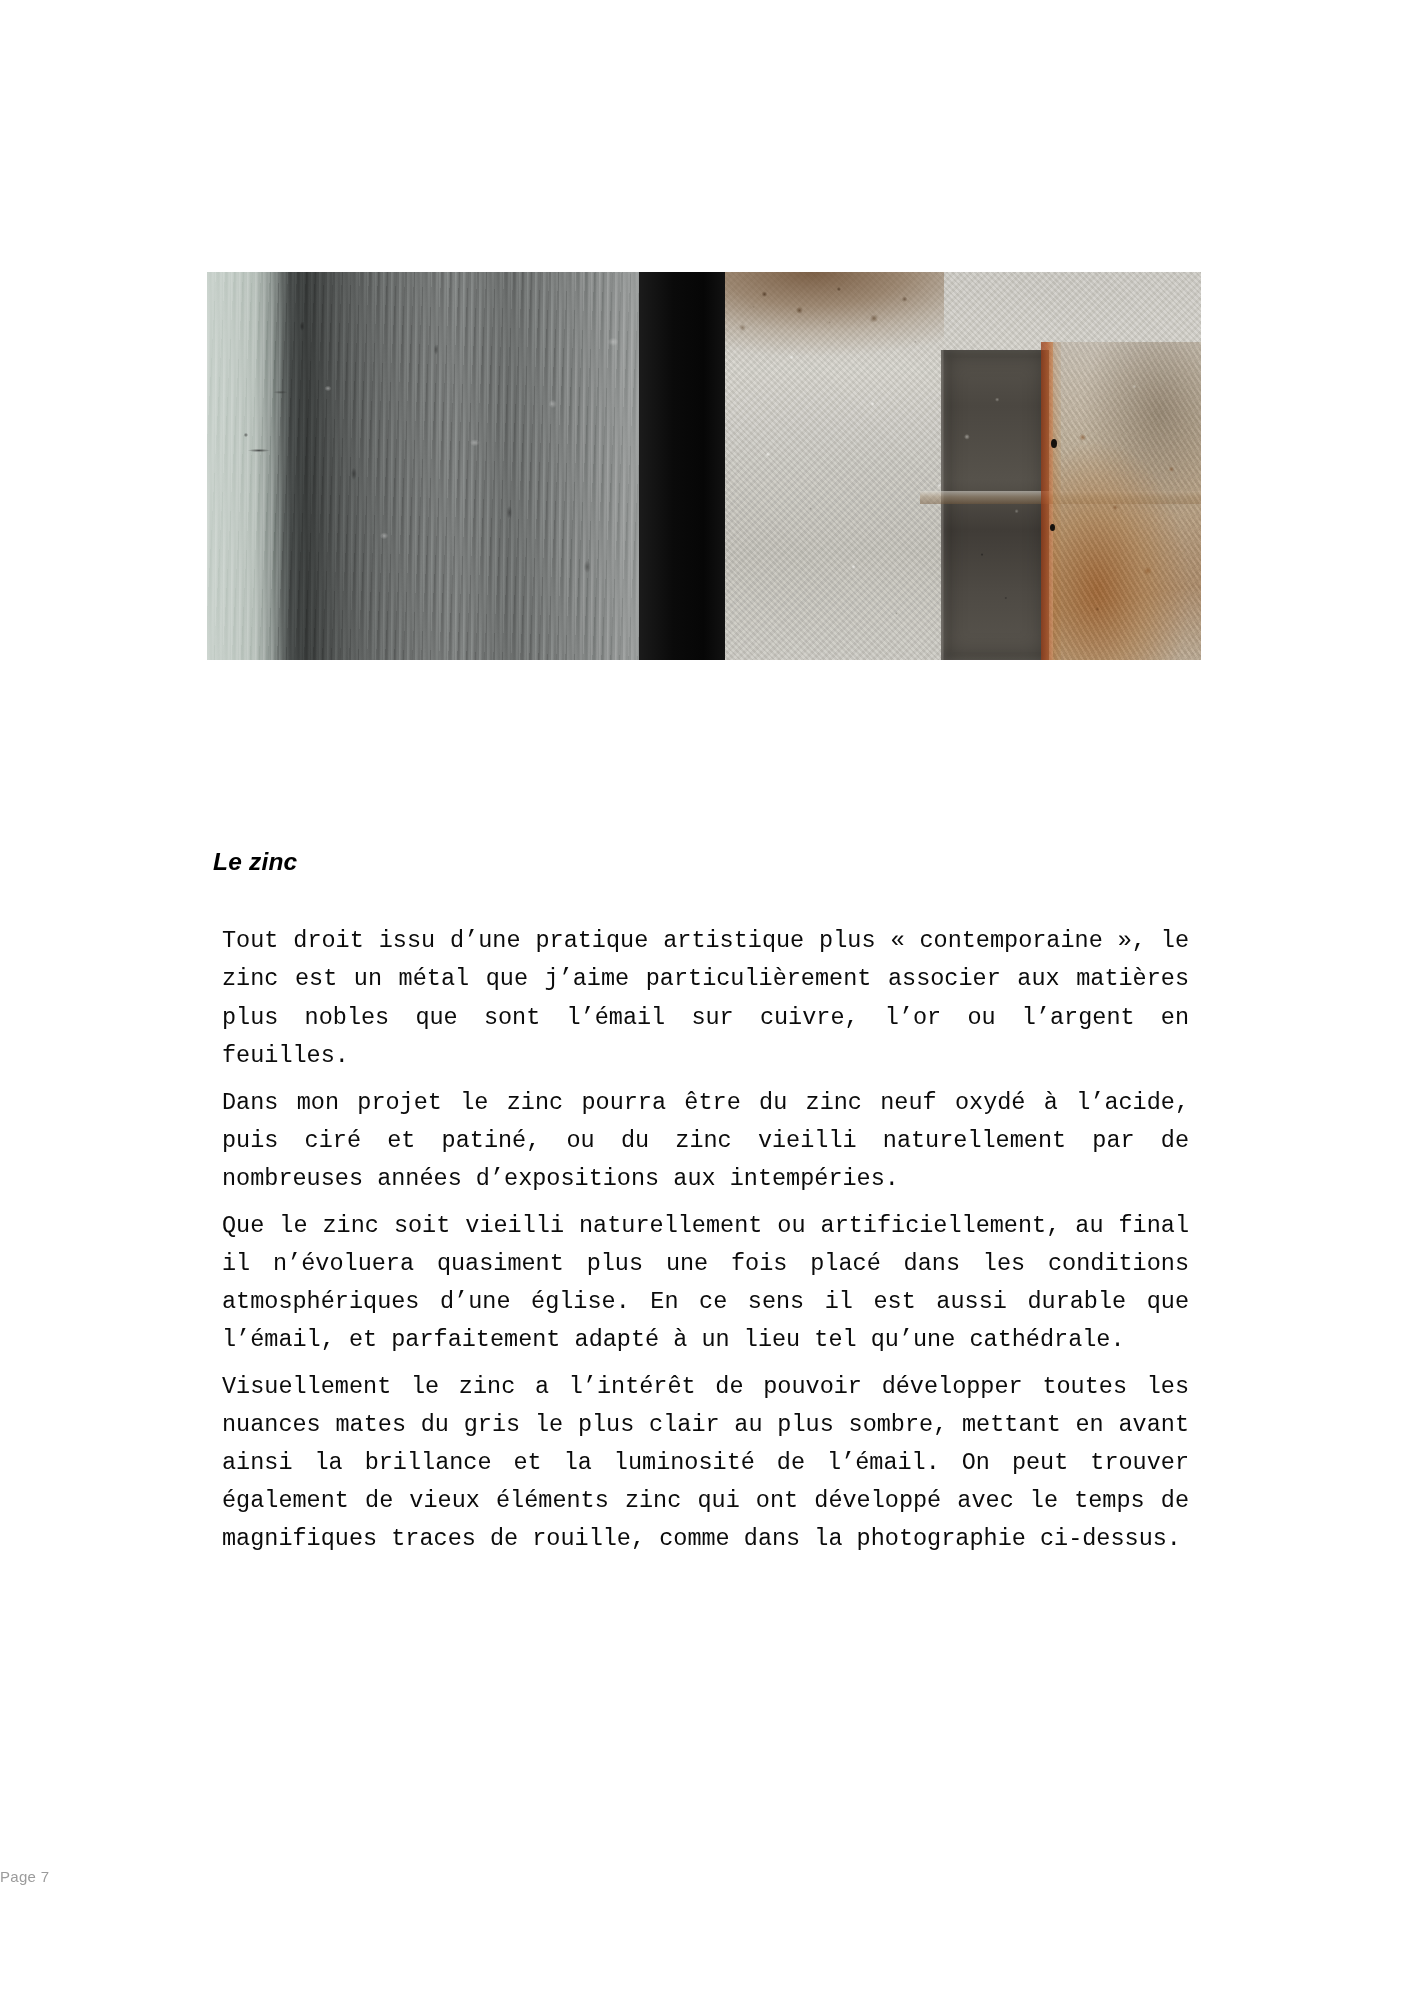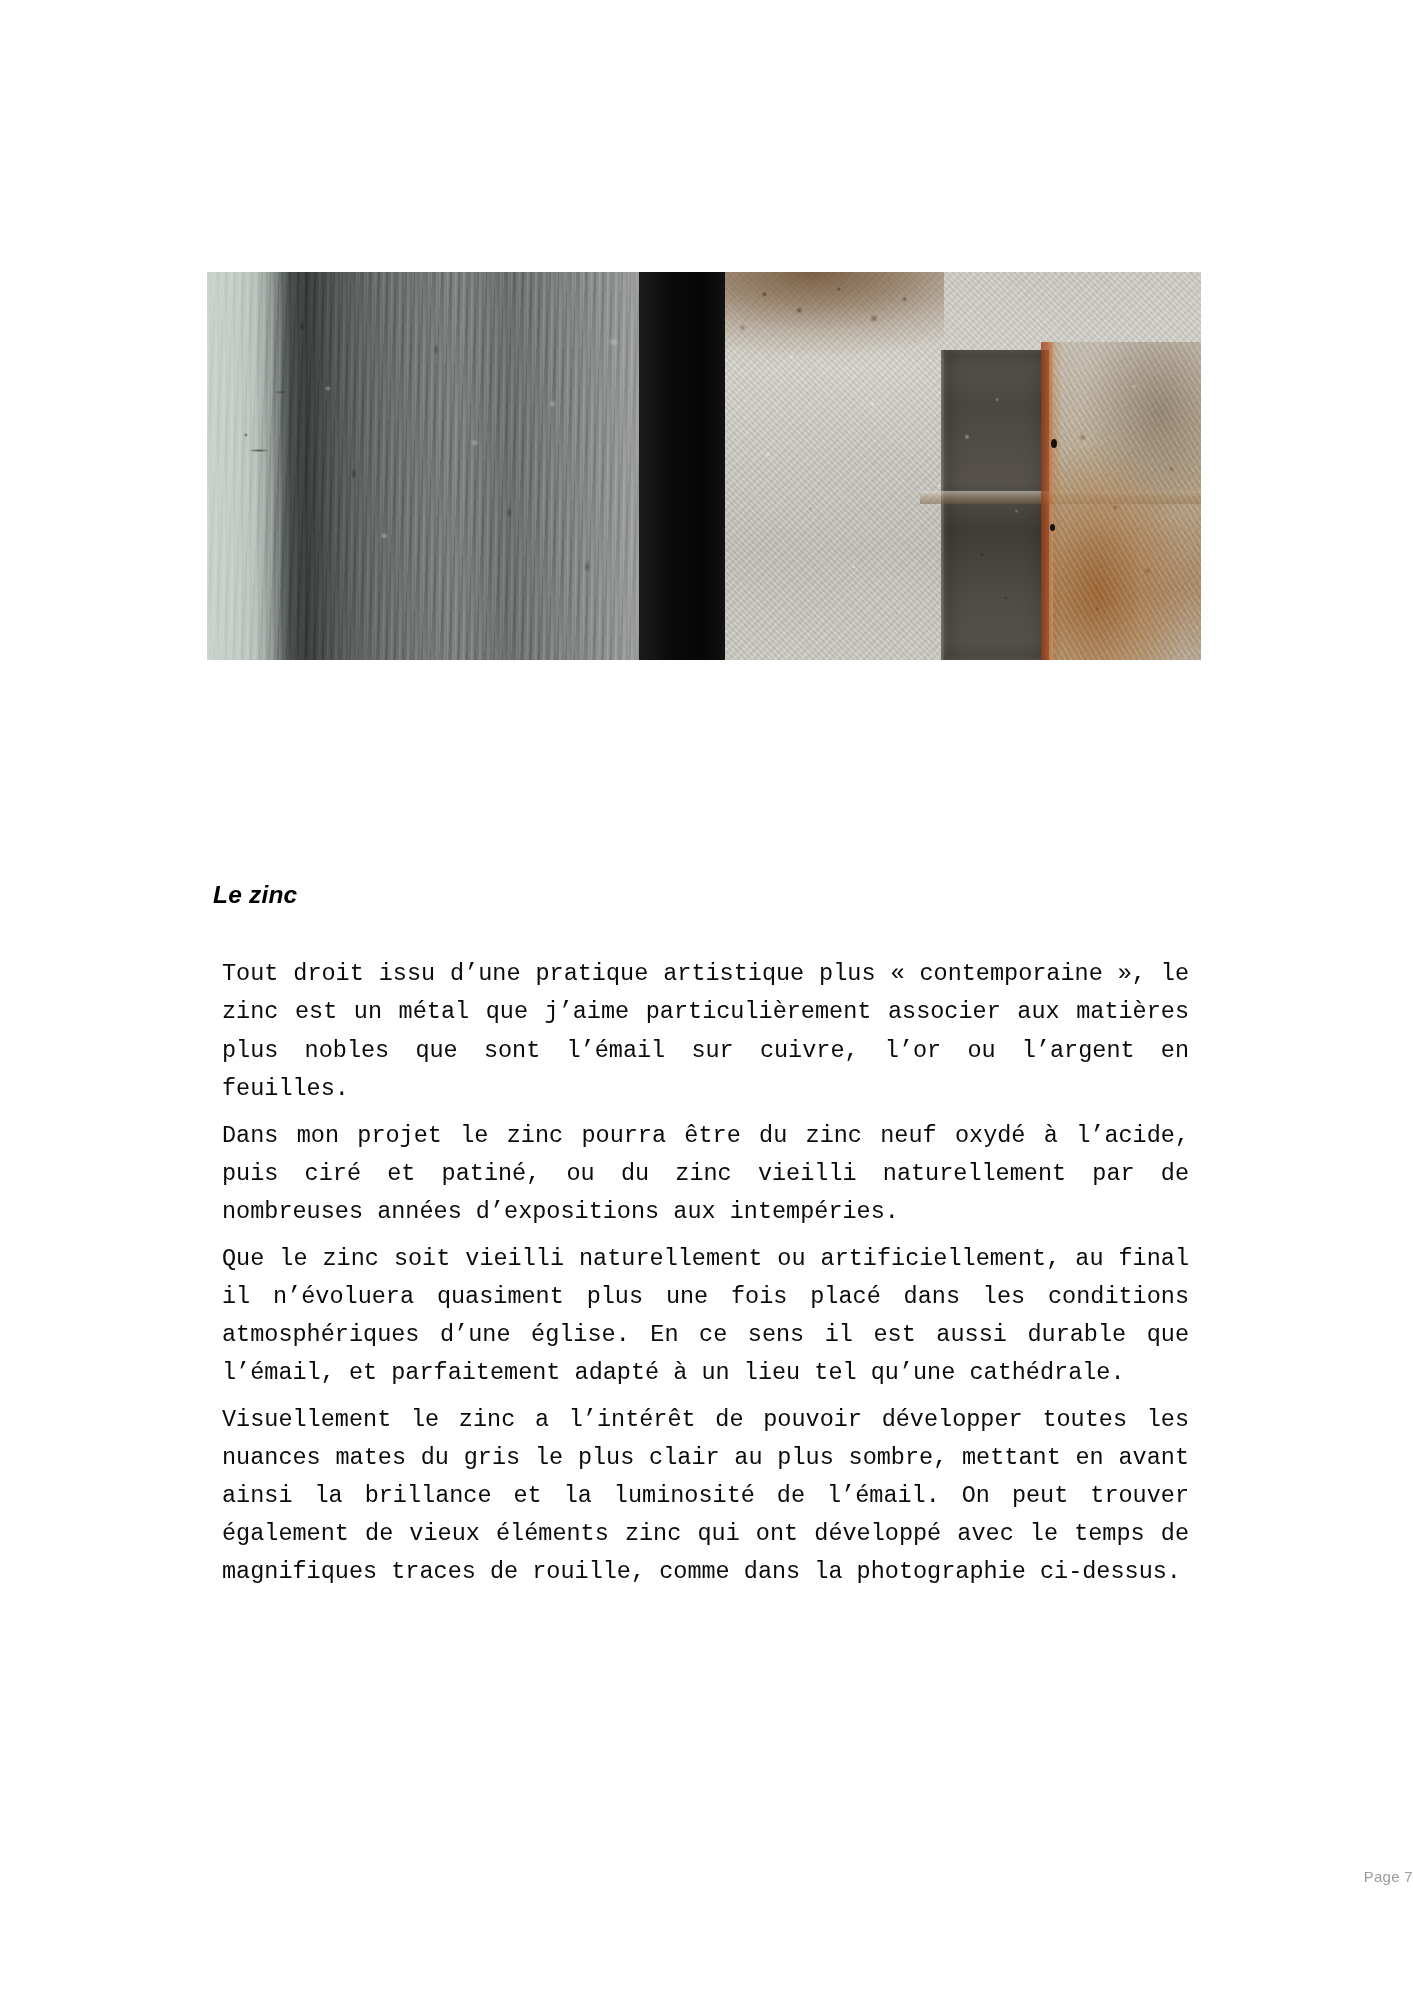--- a/index.html
+++ b/index.html
@@ -263,21 +263,21 @@
     background: #15110d;
     border-radius: 50%;
   }
   .speck.s1 { left: 68.5%; top: 43%; width: 6px; height: 9px; }
   .speck.s2 { left: 68.2%; top: 65%; width: 5px; height: 7px; }
 
   
   .content {
     position: absolute;
     left: 213px;
-    top: 880px;
+    top: 847px;
     width: 985px;
   }
   .heading {
     font-size: 24.5px;
     font-weight: bold;
     font-style: italic;
     color: #000000;
     letter-spacing: 0.2px;
     margin: 0 0 46px 0;
     line-height: 1.2;
@@ -293,21 +293,21 @@
     margin: 9px;
     font-family: Liberation Mono, monospace;
   }
 
   
   .footer {
     position: absolute;
     left: 0;
     top: 1868px;
     width: 1413px;
-    text-align: right;
+    text-align: left;
   }
   .footer-label {
     display: inline-block;
     font-size: 15px;
     color: #9b9b9b;
     letter-spacing: 0.3px;
   }
 </style>
 </head>
 <body>

